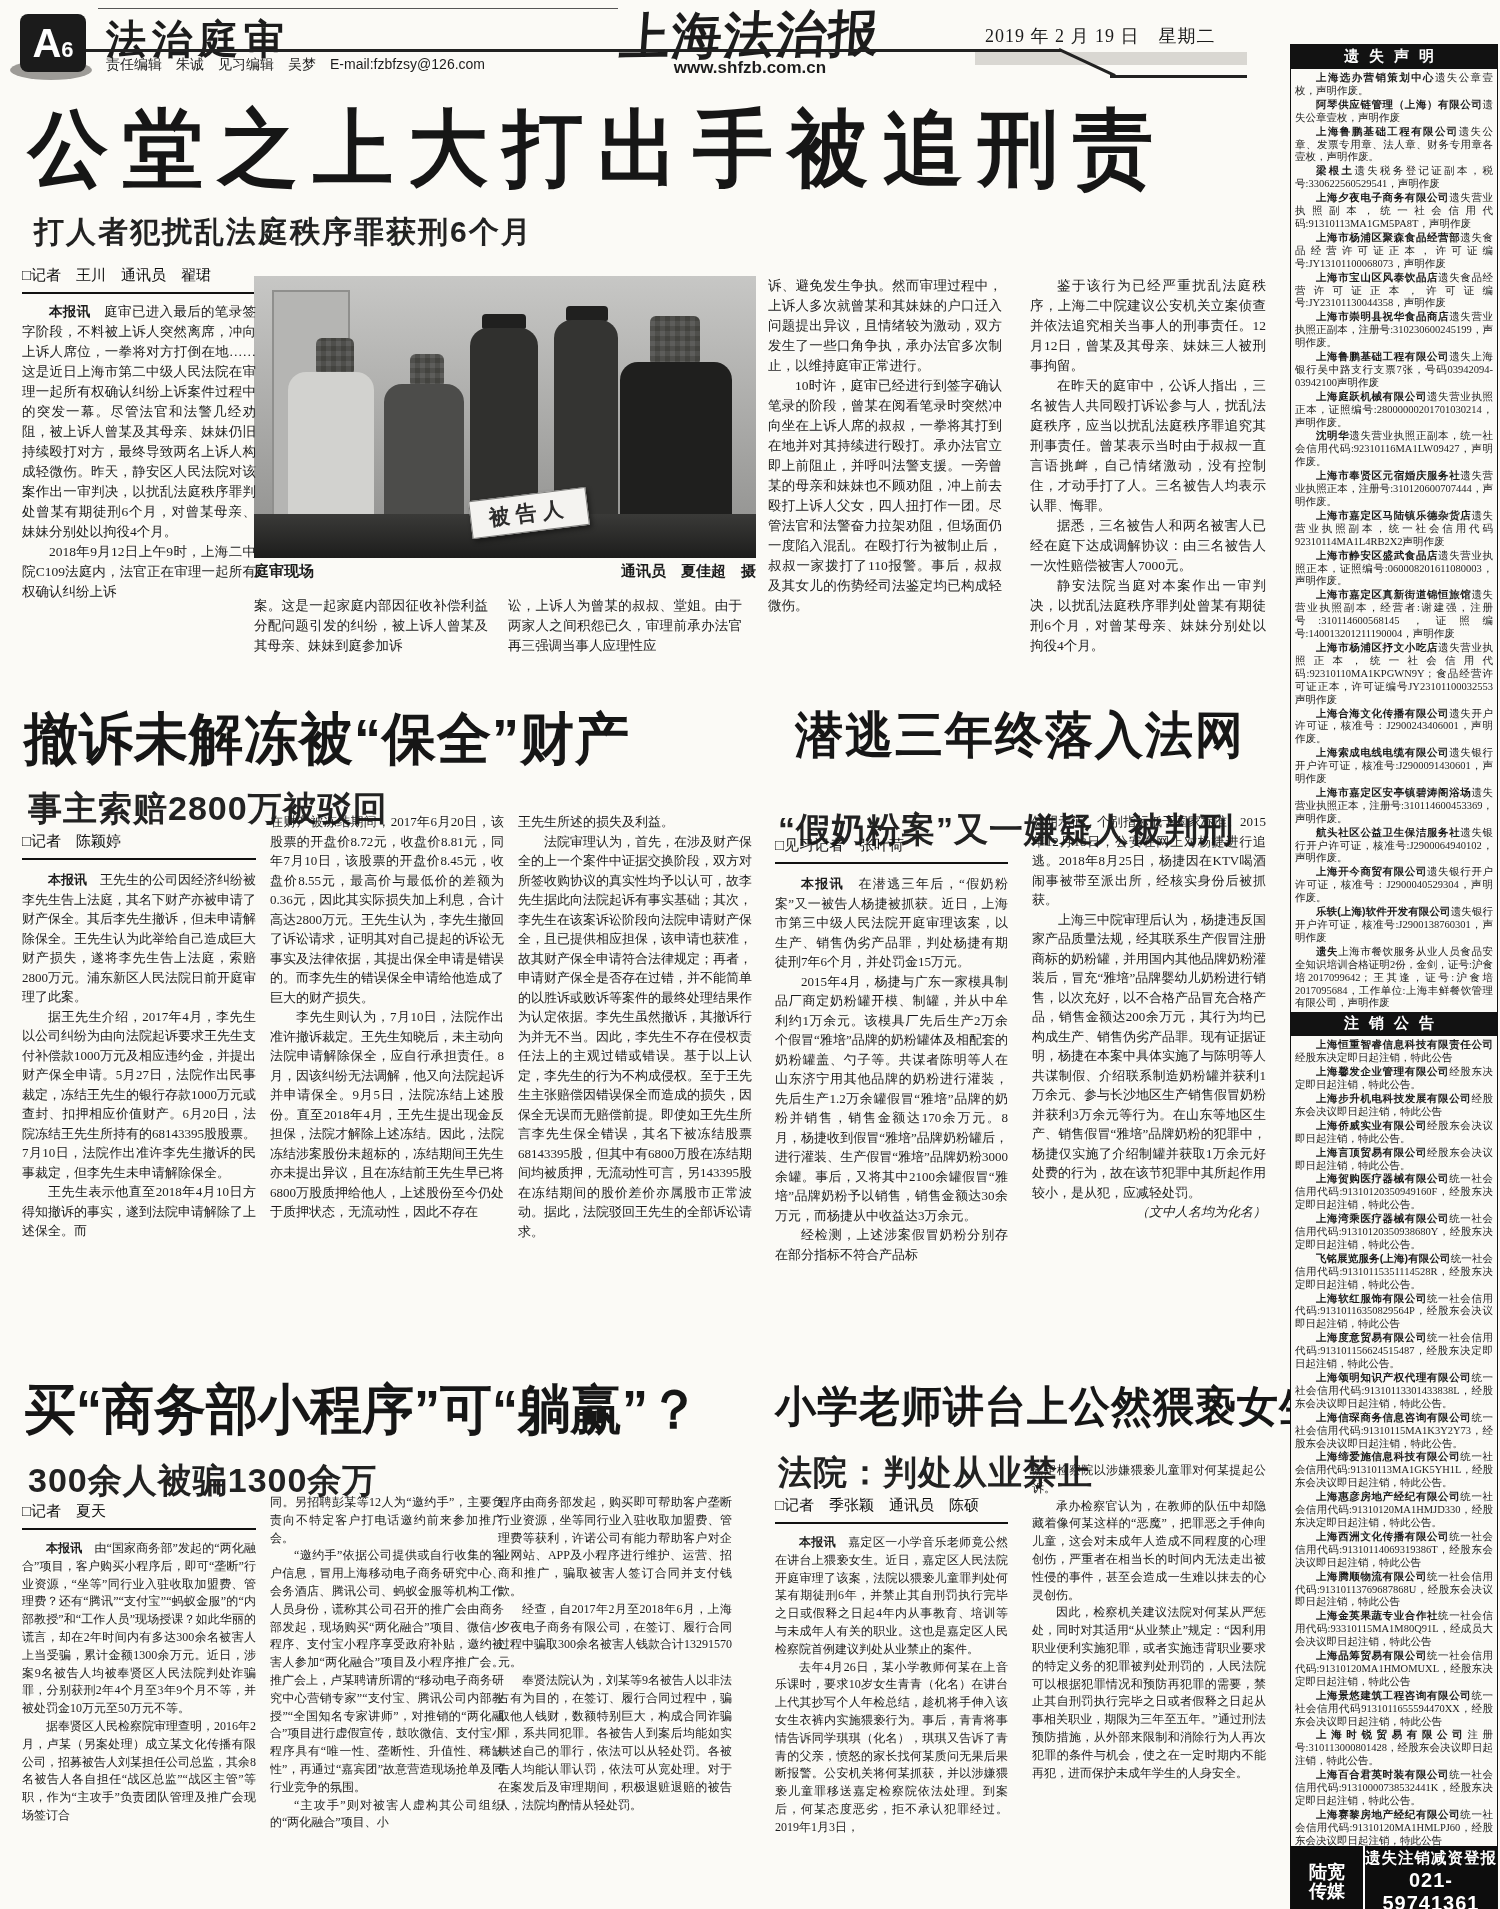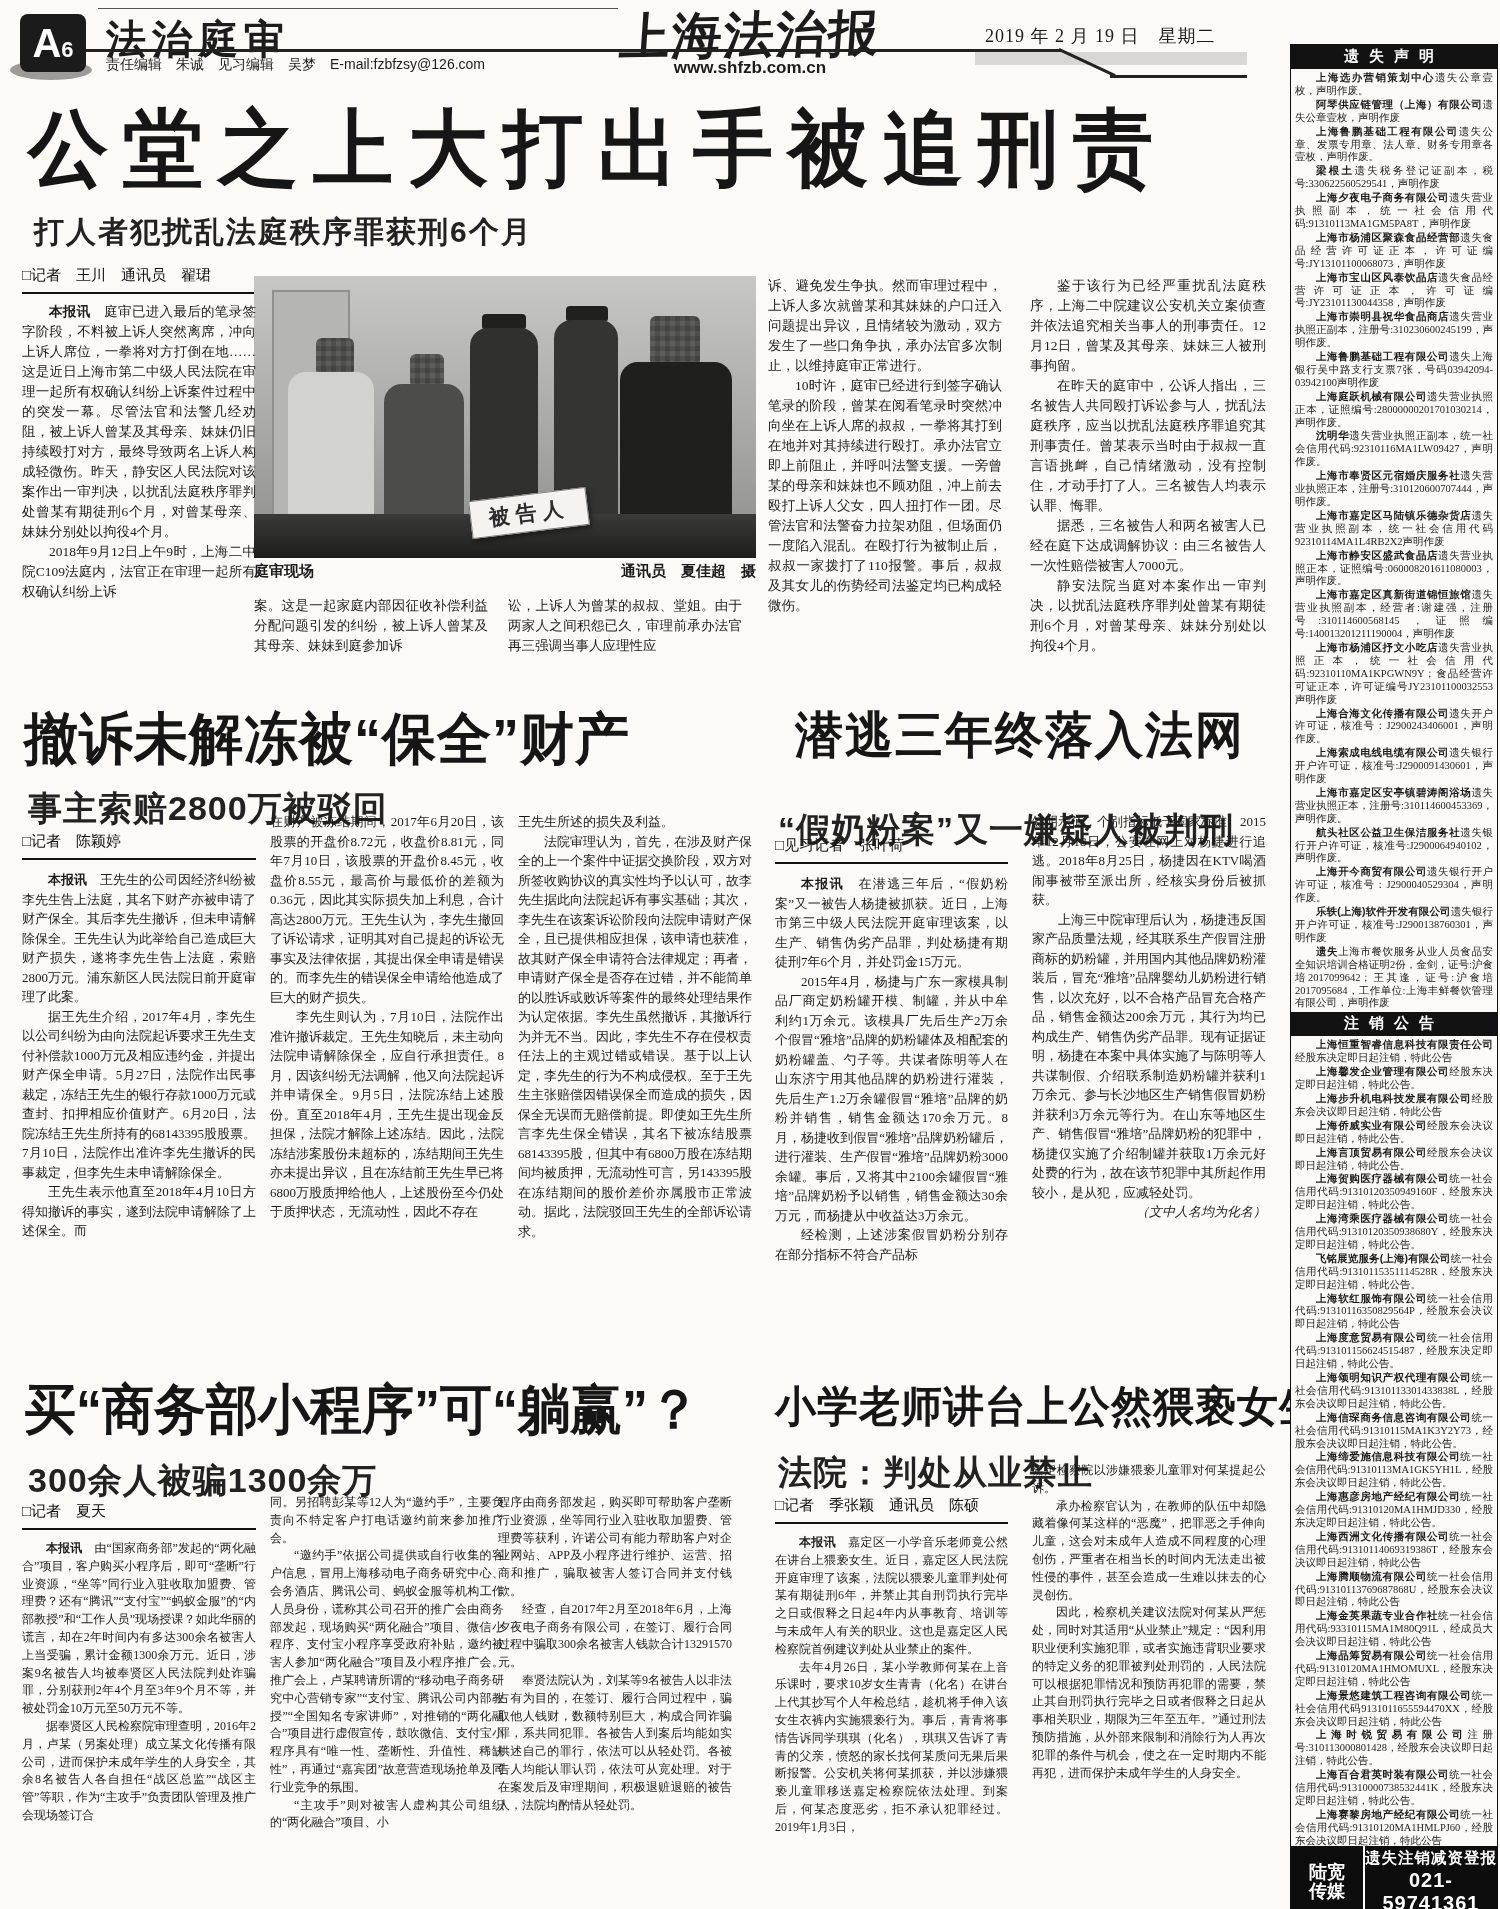--- a/index.html
+++ b/index.html
@@ -164,21 +164,21 @@
       <p class="para ni">签明示值，个别指标低于国家标准。2015年12月18日，公安在网上对杨捷进行追逃。2018年8月25日，杨捷因在KTV喝酒闹事被带至派出所，经核实身份后被抓获。</p>
       <p class="para">上海三中院审理后认为，杨捷违反国家产品质量法规，经其联系生产假冒注册商标的奶粉罐，并用国内其他品牌奶粉灌装后，冒充“雅培”品牌婴幼儿奶粉进行销售，以次充好，以不合格产品冒充合格产品，销售金额达200余万元，其行为均已构成生产、销售伪劣产品罪。现有证据证明，杨捷在本案中具体实施了与陈明等人共谋制假、介绍联系制造奶粉罐并获利1万余元、参与长沙地区生产销售假冒奶粉并获利3万余元等行为。在山东等地区生产、销售假冒“雅培”品牌奶粉的犯罪中，杨捷仅实施了介绍制罐并获取1万余元好处费的行为，故在该节犯罪中其所起作用较小，是从犯，应减轻处罚。</p>
       <p class="para ni ar">（文中人名均为化名）</p>
     </div>
 
   <div class="abs headline h-a4" style="left:24px;top:1374px;width:730px;">买“商务部小程序”可“躺赢”？</div>
   <div class="abs subhead s-mid" style="left:28px;top:1458px;width:430px;">300余人被骗1300余万</div>
   <div class="abs byline" style="left:22px;top:1502px;width:234px;">□记者　夏天</div>
   <div class="abs col b3" style="left:22px;top:1540px;width:234px;height:364px;">
       <p class="para"><b>本报讯</b>　由“国家商务部”发起的“两化融合”项目，客户购买小程序后，即可“垄断”行业资源，“坐等”同行业入驻收取加盟费、管理费？还有“腾讯”“支付宝”“蚂蚁金服”的“内部教授”和“工作人员”现场授课？如此华丽的谎言，却在2年时间内有多达300余名被害人上当受骗，累计金额1300余万元。近日，涉案9名被告人均被奉贤区人民法院判处诈骗罪，分别获刑2年4个月至3年9个月不等，并被处罚金10万元至50万元不等。</p>
-      <p class="para">据奉贤区人民检察院审理查明，2016年2月，卢某（另案处理）成立某文化传播有限公司，进而保护未成年学生的人身安全，其余8名被告人各自担任“战区总监”“战区主管”等职，作为“主攻手”负责团队管理及推广会现场签订合</p>
+      <p class="para">据奉贤区人民检察院审理查明，2016年2月，卢某（另案处理）成立某文化传播有限公司，招募被告人刘某担任公司总监，其余8名被告人各自担任“战区总监”“战区主管”等职，作为“主攻手”负责团队管理及推广会现场签订合</p>
     </div>
   <div class="abs col b3" style="left:270px;top:1494px;width:234px;height:410px;">
       <p class="para ni">同。另招聘彭某等12人为“邀约手”，主要负责向不特定客户打电话邀约前来参加推广会。</p>
       <p class="para">“邀约手”依据公司提供或自行收集的客户信息，冒用上海移动电子商务研究中心、会务酒店、腾讯公司、蚂蚁金服等机构工作人员身份，谎称其公司召开的推广会由商务部发起，现场购买“两化融合”项目、微信小程序、支付宝小程序享受政府补贴，邀约被害人参加“两化融合”项目及小程序推广会。推广会上，卢某聘请所谓的“移动电子商务研究中心营销专家”“支付宝、腾讯公司内部教授”“全国知名专家讲师”，对推销的“两化融合”项目进行虚假宣传，鼓吹微信、支付宝小程序具有“唯一性、垄断性、升值性、稀缺性”，再通过“嘉宾团”故意营造现场抢单及同行业竞争的氛围。</p>
       <p class="para">“主攻手”则对被害人虚构其公司组织的“两化融合”项目、小</p>
     </div>
   <div class="abs col b3" style="left:498px;top:1494px;width:234px;height:410px;">
       <p class="para ni">程序由商务部发起，购买即可帮助客户垄断行业资源，坐等同行业入驻收取加盟费、管理费等获利，许诺公司有能力帮助客户对企业网站、APP及小程序进行维护、运营、招商和推广，骗取被害人签订合同并支付钱款。</p>
       <p class="para">经查，自2017年2月至2018年6月，上海夕夜电子商务有限公司，在签订、履行合同过程中骗取300余名被害人钱款合计13291570元。</p>
       <p class="para">奉贤法院认为，刘某等9名被告人以非法占有为目的，在签订、履行合同过程中，骗取他人钱财，数额特别巨大，构成合同诈骗罪，系共同犯罪。各被告人到案后均能如实供述自己的罪行，依法可以从轻处罚。各被告人均能认罪认罚，依法可从宽处理。对于在案发后及审理期间，积极退赃退赔的被告人，法院均酌情从轻处罚。</p>

